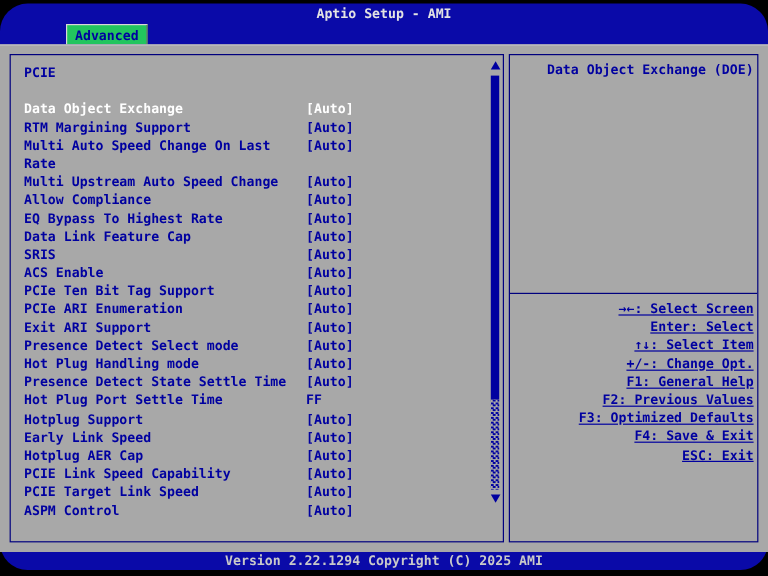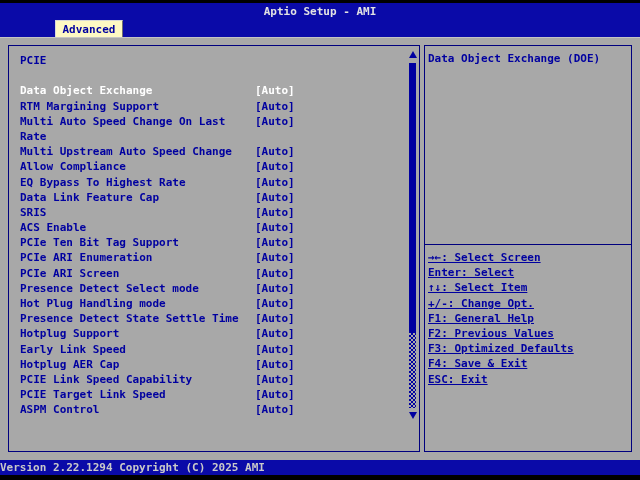--- a/index.html
+++ b/index.html
@@ -1,48 +1,48 @@
 <!DOCTYPE html>
 <html><head>
 <meta charset="utf-8">
 <style>
   html,body{margin:0;padding:0;}
   body{
     width:640px;height:480px;background:#000;position:relative;overflow:hidden;
     font-family:"DejaVu Sans Mono",monospace;font-weight:bold;font-size:11px;
     -webkit-font-smoothing:none;
   }
-  .screen{position:absolute;left:0;top:3px;width:640px;height:472px;background:#0A0AA8;}
+  .screen{position:absolute;left:0;top:3px;width:640px;height:472px;background:#0A0AA8;border-radius:23px;}
   .titlebar{height:17px;line-height:17px;text-align:center;color:#E3E3E3;}
   .tabbar{height:17px;position:relative;}
   .tab{
     position:absolute;left:55px;top:0;width:68px;height:17px;line-height:17px;
-    background:#fef9c3;color:#0000A0;text-align:center;
+    background:#22c55e;color:#0000A0;text-align:center;
     border-top:1px solid #D8D8D8;border-left:1px solid #D8D8D8;border-right:1px solid #707070;
     box-sizing:border-box;cursor:default;
   }
   .main{position:relative;width:640px;height:423px;background:#A8A8A8;border-top:1px solid #C4C4C4;box-sizing:border-box;}
   .left-panel{
     position:absolute;left:8px;top:7px;width:412px;height:407px;
     border:1px solid #00007E;box-sizing:border-box;
     padding:7px 0 0 11px;color:#0000A0;
   }
   .right-panel{
     position:absolute;left:424px;top:7px;width:208px;height:407px;
-    border:1px solid #00007E;box-sizing:border-box;color:#0000A0;
+    border:1px solid #00007E;box-sizing:border-box;color:#0000A0;text-align:right;
   }
   .panel-title{height:15.2px;line-height:15.2px;}
   .spacer{height:15.2px;}
   .row{position:relative;height:15.2px;line-height:15.2px;white-space:nowrap;}
   .row .val{position:absolute;left:235px;top:0;}
   .row.selected{color:#FFFFFF;}
   .help-area{height:199px;border-bottom:1px solid #00007E;padding:6px 3px 0 3px;box-sizing:border-box;}
   .keys{padding:5px 3px 0 3px;}
   .hotkey{height:15.2px;line-height:15.2px;white-space:nowrap;text-decoration:underline;}
-  .footerbar{height:15px;line-height:15px;color:#C9C9C9;}
+  .footerbar{height:15px;line-height:15px;text-align:center;color:#C9C9C9;}
   
   .scrollbar{position:absolute;right:2px;top:4px;width:8px;height:399px;}
   .sb-up{position:absolute;top:1px;left:0;width:0;height:0;
     border-left:4px solid transparent;border-right:4px solid transparent;border-bottom:7px solid #0000A0;}
   .sb-thumb{position:absolute;top:13px;left:0;width:7px;height:270px;background:#0000A0;}
   .sb-track{position:absolute;top:283px;left:0;width:7px;height:75px;
     background:repeating-conic-gradient(#0000A0 0% 25%, #A8A8A8 0% 50%);background-size:4px 4px;}
   .sb-down{position:absolute;top:362px;left:0;width:0;height:0;
     border-left:4px solid transparent;border-right:4px solid transparent;border-top:7px solid #0000A0;}
 </style>
@@ -104,34 +104,38 @@
       </div>
       <div class="row">
         <span class="lbl">PCIe Ten Bit Tag Support</span>
         <span class="val">[Auto]</span>
       </div>
       <div class="row">
         <span class="lbl">PCIe ARI Enumeration</span>
         <span class="val">[Auto]</span>
       </div>
       <div class="row">
-        <span class="lbl">PCIe ARI Screen</span>
+        <span class="lbl">Exit ARI Support</span>
         <span class="val">[Auto]</span>
       </div>
       <div class="row">
         <span class="lbl">Presence Detect Select mode</span>
         <span class="val">[Auto]</span>
       </div>
       <div class="row">
         <span class="lbl">Hot Plug Handling mode</span>
         <span class="val">[Auto]</span>
       </div>
       <div class="row">
         <span class="lbl">Presence Detect State Settle Time</span>
         <span class="val">[Auto]</span>
+      </div>
+      <div class="row">
+        <span class="lbl">Hot Plug Port Settle Time</span>
+        <span class="val">FF</span>
       </div>
       <div class="row">
         <span class="lbl">Hotplug Support</span>
         <span class="val">[Auto]</span>
       </div>
       <div class="row">
         <span class="lbl">Early Link Speed</span>
         <span class="val">[Auto]</span>
       </div>
       <div class="row">

